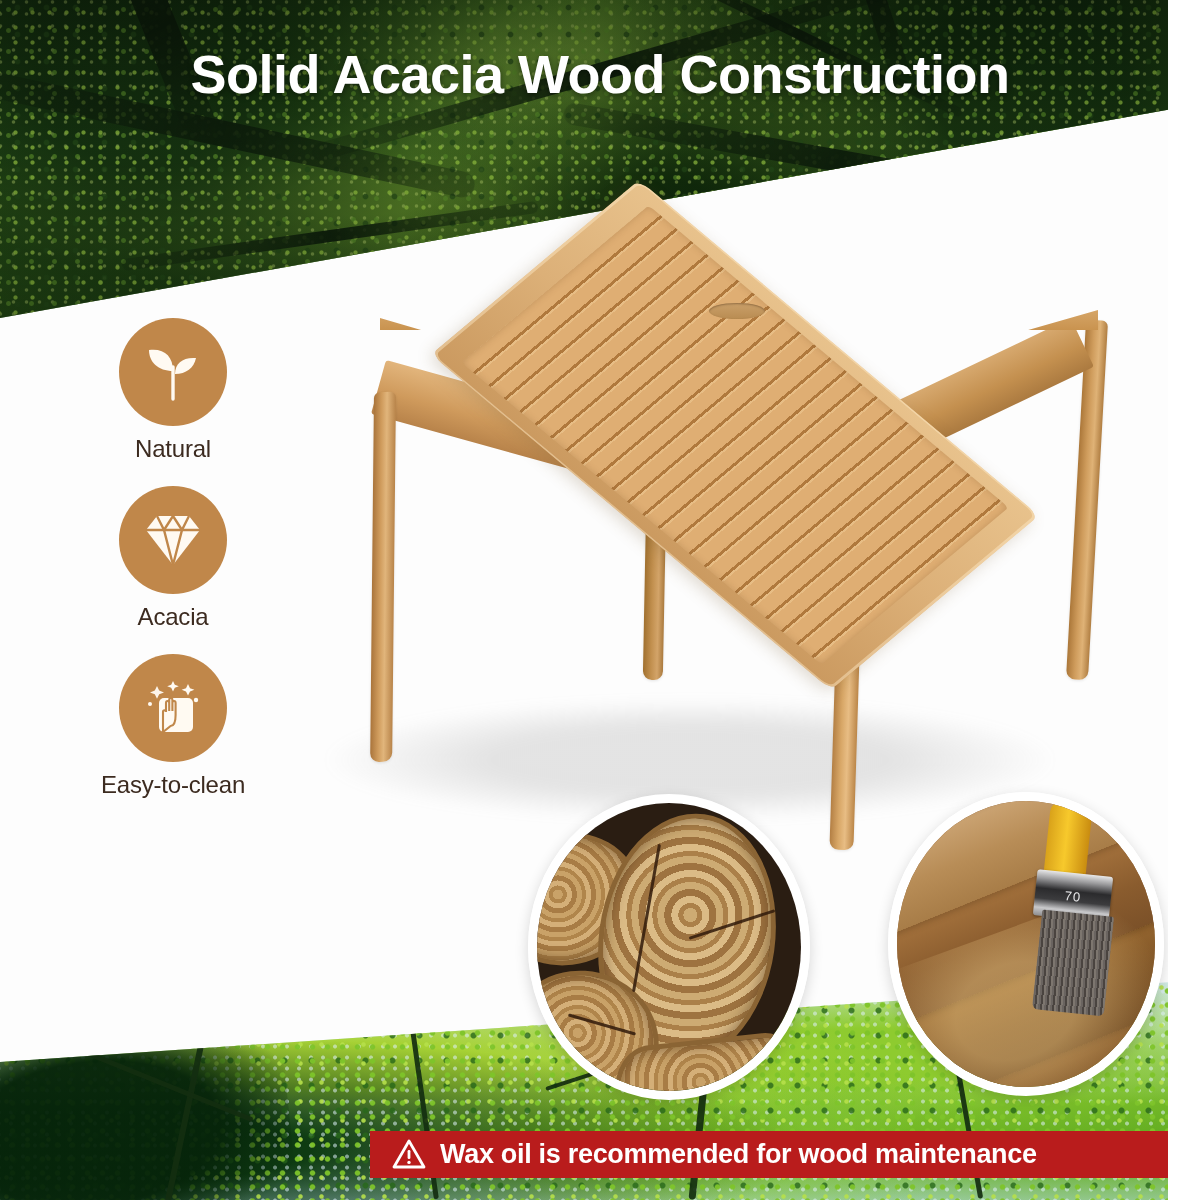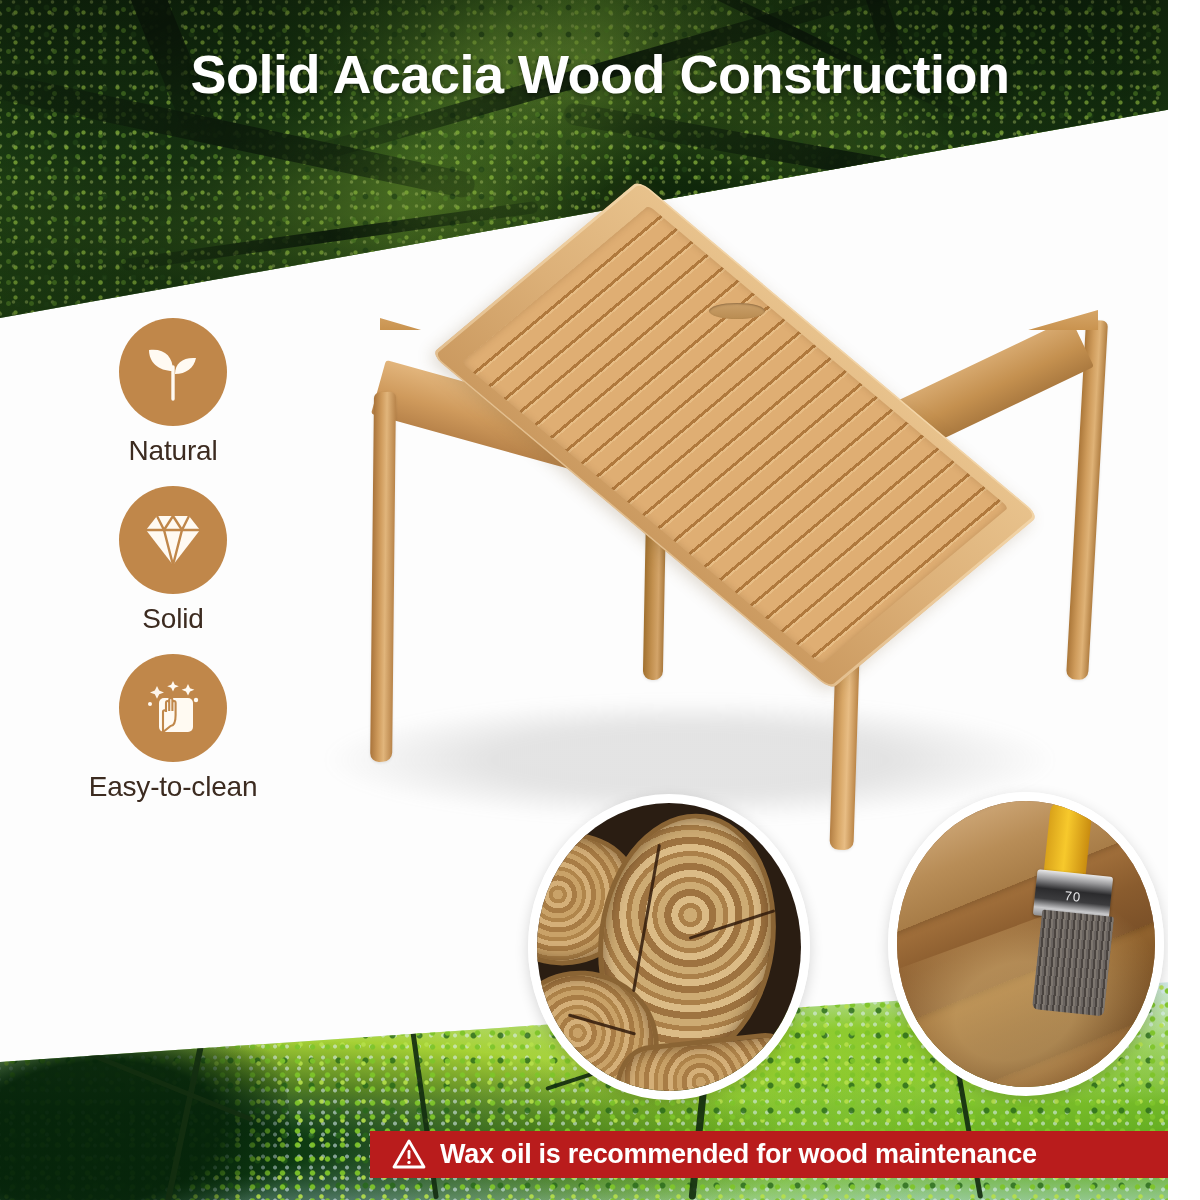--- a/index.html
+++ b/index.html
@@ -252,21 +252,21 @@
   }
   .badge {
     width: 108px; height: 108px;
     margin: 0 auto;
     border-radius: 50%;
     display: flex; align-items: center; justify-content: center;
   }
   .badge svg { display: block; }
   .feature-label {
     margin-top: 9px;
-    font-size: 28px;
+    font-size: 24px;
     color: #3c2b20;
     font-weight: normal;
     letter-spacing: -0.2px;
     white-space: nowrap;
   }
 
   
   .detail-circle {
     position: absolute;
     border-radius: 50%;
@@ -434,21 +434,21 @@
         <svg width="66" height="58" viewBox="0 0 66 58">
           <path d="M6 19 L17 5 L49 5 L60 19 L33 54 Z" fill="#fffaf2"></path>
           <g stroke="#C0874A" stroke-width="2.4" fill="none">
             <path d="M6 19 L60 19"></path>
             <path d="M17 5 L24 19 L33 54"></path>
             <path d="M49 5 L42 19 L33 54"></path>
             <path d="M24 19 L33 5 L42 19"></path>
           </g>
         </svg>
       </div>
-      <div class="feature-label">Solid</div>
+      <div class="feature-label">Acacia</div>
     </div>
 
 
     <div class="feature">
       <div class="badge" style="background:#C0874A">
         <svg width="64" height="60" viewBox="0 0 64 60">
           <g fill="#fffaf2">
             <path d="M16 8 l2.2 4.6 4.8 1.8 -4.8 1.8 -2.2 4.6 -2.2-4.6 -4.8-1.8 4.8-1.8 Z" opacity=".95"></path>
             <path d="M32 3 l1.8 3.8 4 1.5 -4 1.5 -1.8 3.8 -1.8-3.8 -4-1.5 4-1.5 Z"></path>
             <path d="M47 6 l2 4.2 4.4 1.6 -4.4 1.6 -2 4.2 -2-4.2 -4.4-1.6 4.4-1.6 Z"></path>

